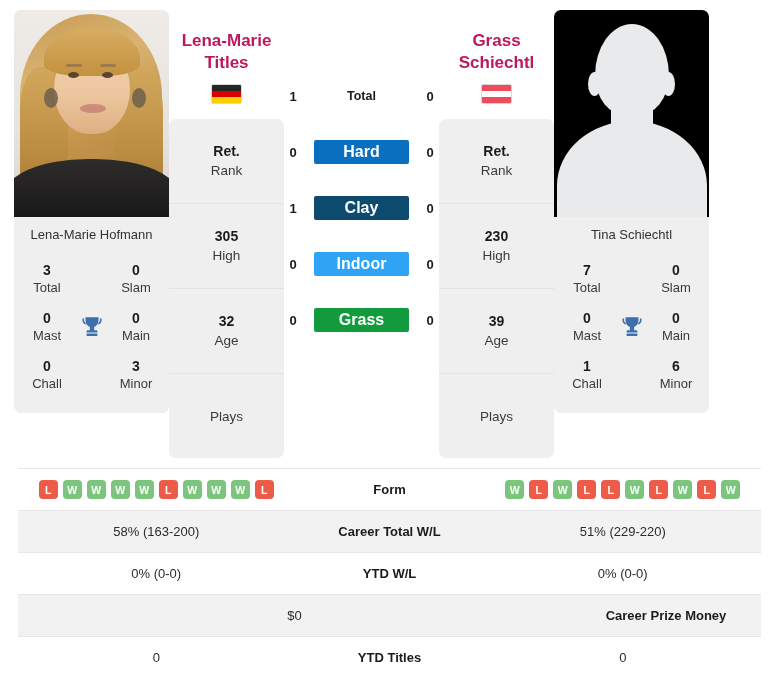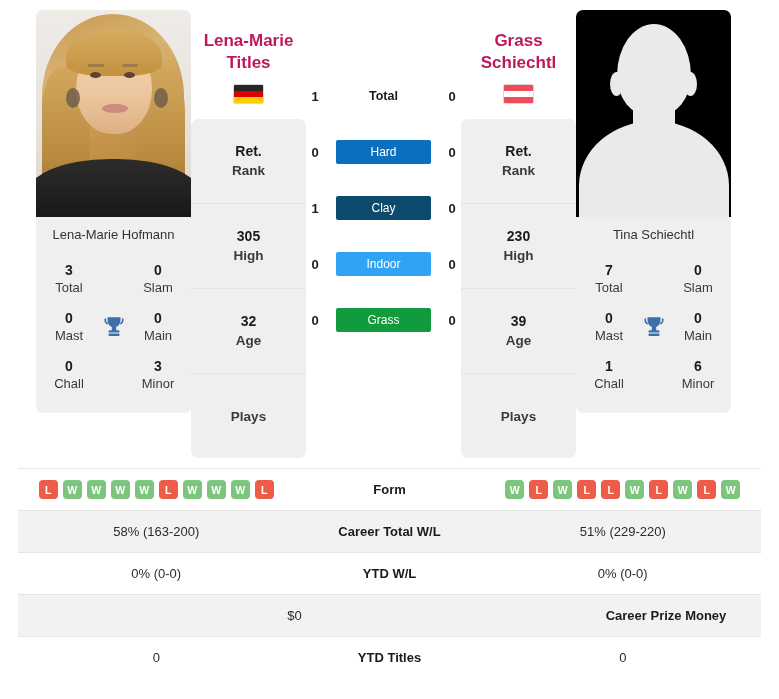--- a/index.html
+++ b/index.html
@@ -16,21 +16,21 @@
   .top{
     display:flex;
     align-items:flex-start;
     padding:10px 0 0 0;
     height:468px;
     box-sizing:border-box;
   }
 
   
   .pcol{width:155px;flex:0 0 155px;display:flex;flex-direction:column;}
-  .pcol.left{margin-left:36px;}
+  .pcol.left{margin-left:14px;}
   .pcol.right{margin-left:0;margin-right:12px;}
 
   .photo-card{
     background:#efefef;
     border-radius:7px;
     overflow:hidden;
     display:flex;
     flex-direction:column;
   }
   .photo{
@@ -140,33 +140,33 @@
   .flag span{display:block;flex:1 1 auto;}
   .infocard{
     margin-top:15px;width:115px;background:#efefef;border-radius:7px;overflow:hidden;text-align:right;
   }
   .inforow{
     height:84px;display:flex;flex-direction:column;align-items:center;justify-content:center;
     border-bottom:1px solid #e3e3e3;
   }
   .inforow:last-child{border-bottom:none;}
   .ival{font-size:14px;font-weight:bold;color:#1b1b1b;line-height:19px;}
-  .ilab{font-size:13.5px;color:#3a3a3a;line-height:19px;font-weight:bold;}
+  .ilab{font-size:13.5px;color:#3a3a3a;line-height:19px;}
 
   
   .center{
     width:155px;flex:0 0 155px;display:flex;flex-direction:column;
     padding-top:58px;box-sizing:border-box;
   }
   .srow{display:flex;align-items:center;justify-content:space-between;height:56px;}
   .sscore{width:18px;text-align:center;font-size:13px;font-weight:bold;color:#1b1b1b;}
   .sbar{
     width:95px;height:24px;border-radius:2px;
     display:flex;align-items:center;justify-content:center;
-    color:#ffffff;font-size:12px;font-weight:normal;
+    color:#ffffff;font-size:16px;font-weight:bold;
   }
   .sbar.plain{background:transparent;color:#1b1b1b;font-weight:bold;font-size:12.5px;}
 
   
   .table{padding:0 18px;box-sizing:border-box;}
   .trow{
     display:flex;align-items:center;height:41px;border-top:1px solid #e6e6e6;
   }
   .trow.alt{background:#f2f2f2;}
   .trow.formrow{height:41px;}

